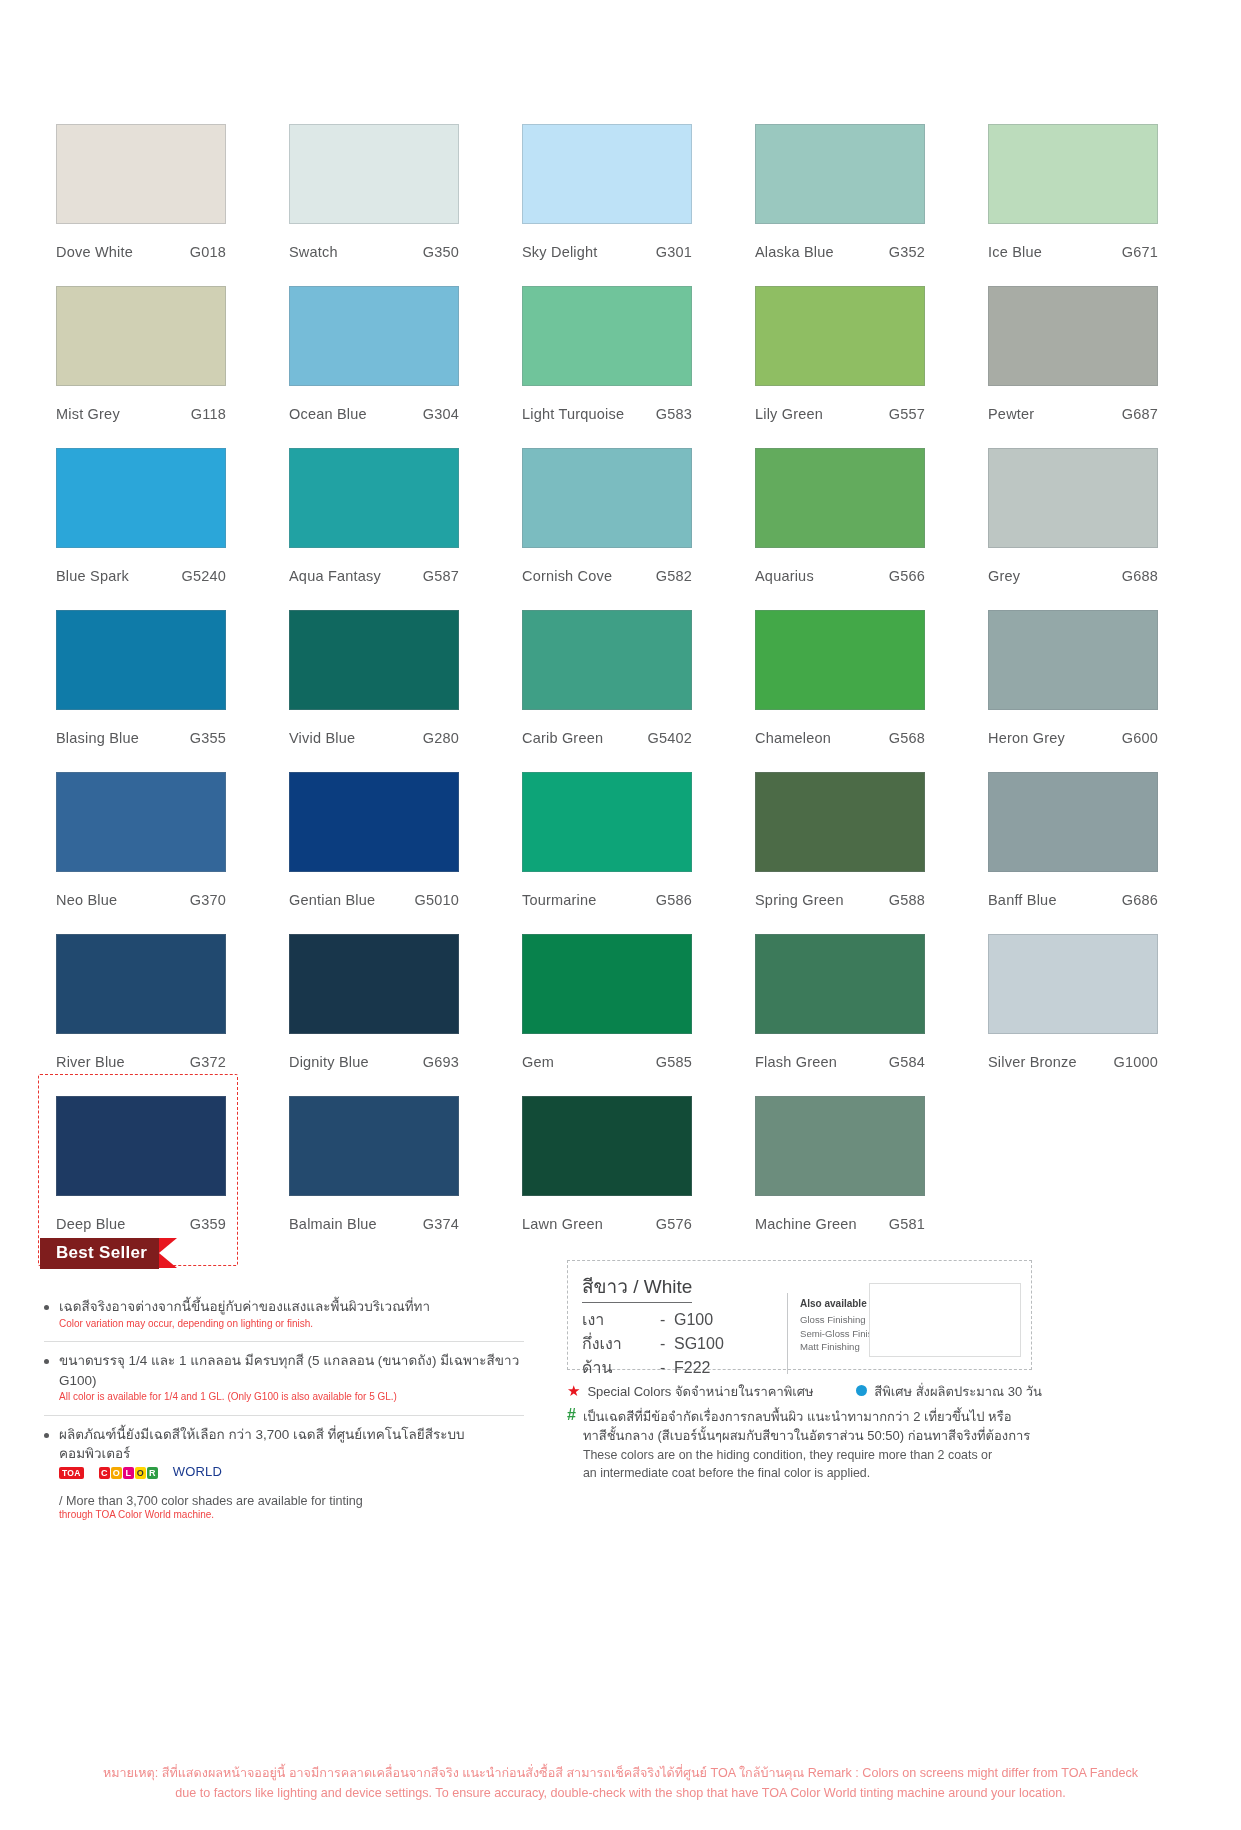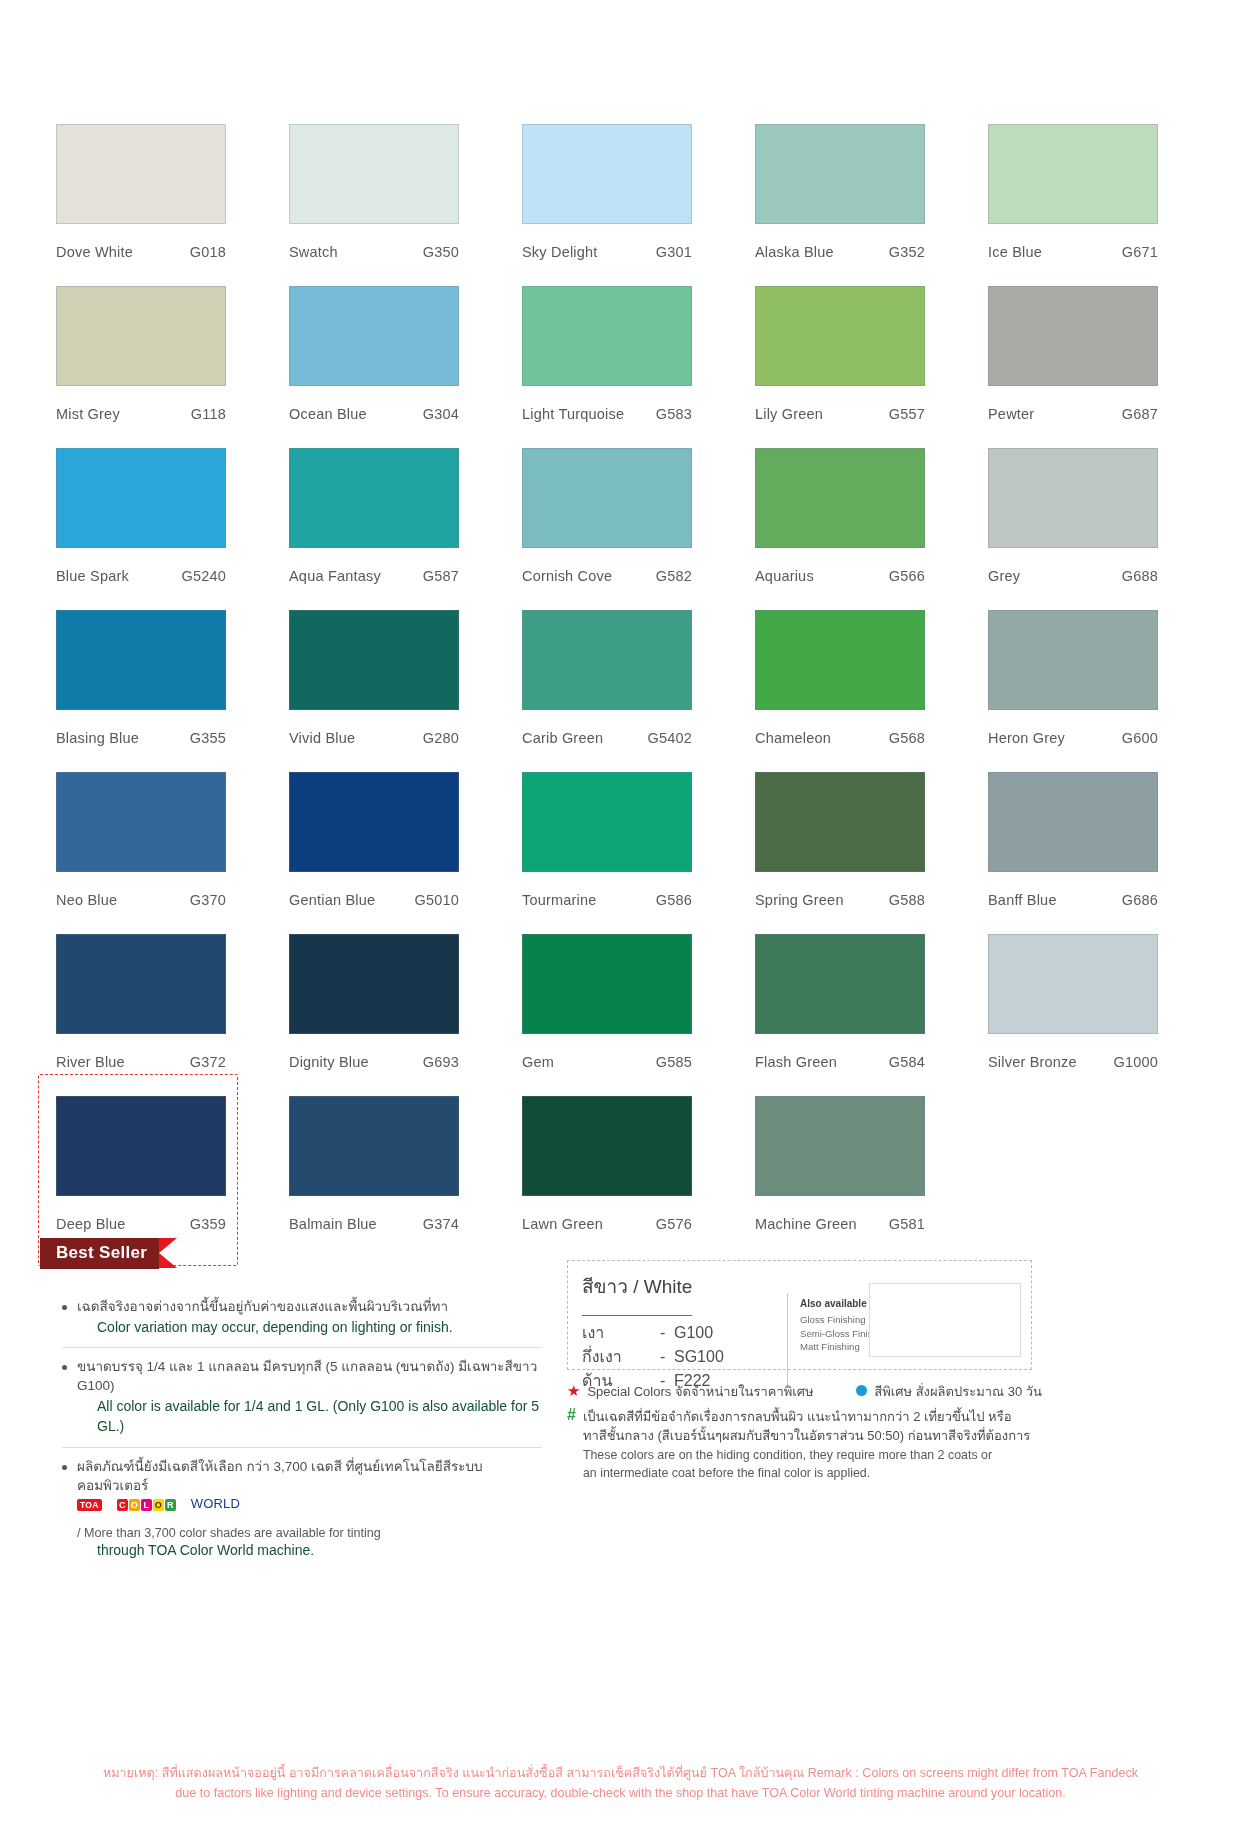--- a/index.html
+++ b/index.html
@@ -73,21 +73,21 @@
   .bestseller-badge .point {
     width: 0; height: 0;
     border-top: 15px solid #e8161f;
     border-bottom: 15px solid #e8161f;
     border-right: 18px solid transparent;
   }
 
   
   .notes {
     position: absolute;
-    left: 62px;
+    left: 44px;
     top: 1288px;
     width: 480px;
   }
   .note {
     display: flex;
     gap: 10px;
     padding: 9px 0 10px 0;
   }
   .note + .note { border-top: 1px solid #dcdddd; }
   .bullet {
@@ -97,24 +97,23 @@
     background: #58595b;
     margin-top: 8px;
   }
   .note-body { flex: 1 1 auto; }
   .note-th {
     font-size: 13.5px;
     color: #4d4e50;
     line-height: 1.45;
   }
   .note-en {
-    font-size: 14px;
-    color: #14532d;
+    font-size: 10px;
+    color: #ef4444;
     line-height: 1.45;
-    margin-left: 20px;
   }
   .logo-line { display: flex; align-items: flex-end; flex-wrap: wrap; gap: 15px; font-size: 12.6px; color:#58595b; }
   .toa-mark {
     display: inline-block;
     background: #e8161f;
     color: #fff;
     font-size: 8.5px;
     font-weight: bold;
     padding: 1px 3px;
     border-radius: 2px;
@@ -147,21 +146,21 @@
     height: 110px;
     border: 1.4px dashed #b9bcbe;
   }
   .whitebox-inner { padding: 10px 14px; display: flex; }
   .wb-left { width: 205px; }
   .wb-title {
     font-size: 19px;
     color: #414244;
     border-bottom: 1.4px solid #6d6e70;
     display: inline-block;
-    padding-bottom: 14px;
+    padding-bottom: 1px;
     margin-bottom: 5px;
   }
   .wb-row {
     display: flex;
     font-size: 16px;
     color: #4d4e50;
     line-height: 1.5;
   }
   .wb-row .k { width: 78px; }
   .wb-row .d { width: 14px; }

